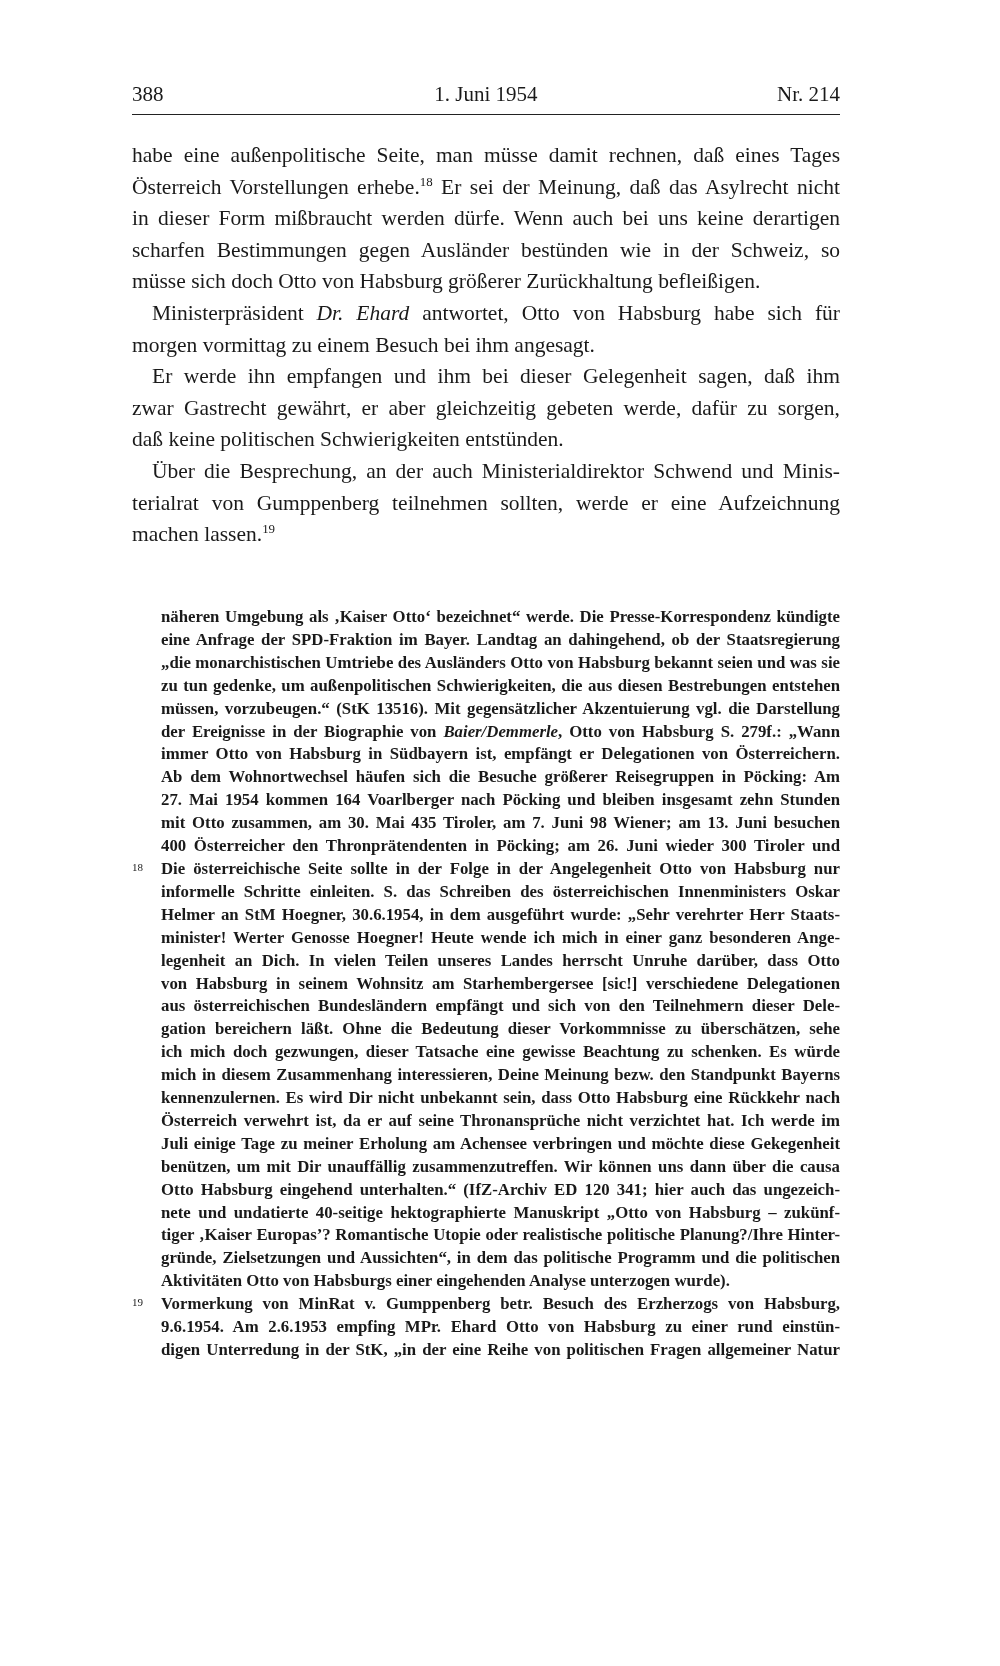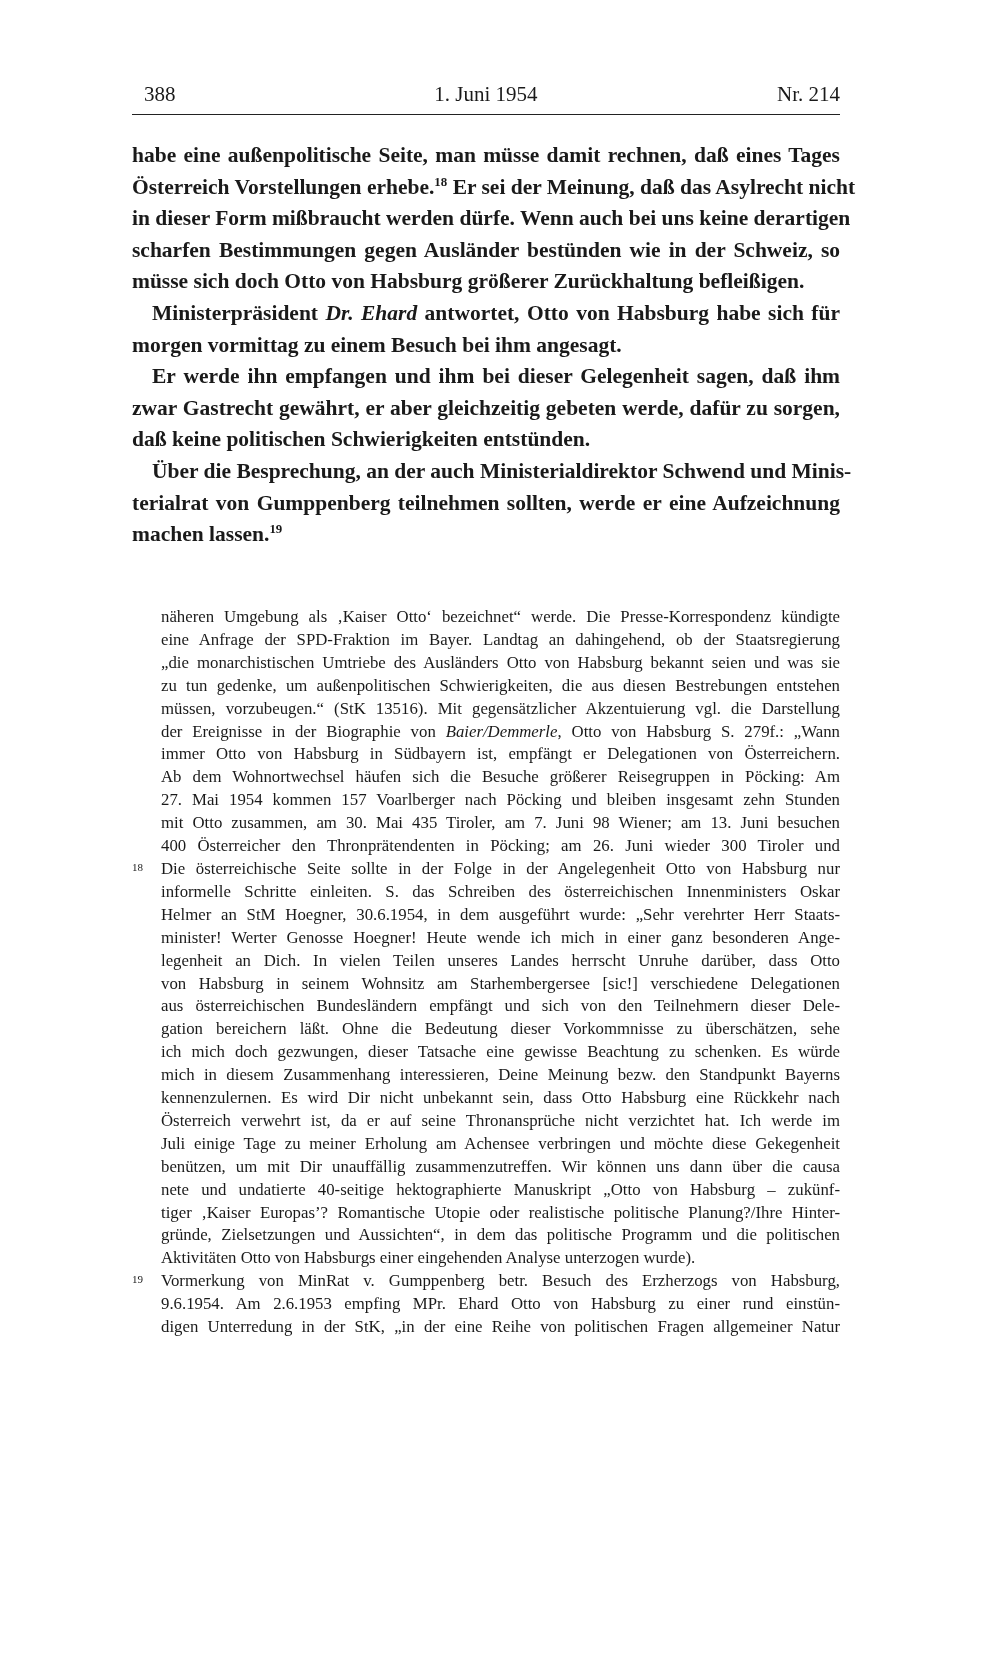--- a/index.html
+++ b/index.html
@@ -1,36 +1,36 @@
 <!DOCTYPE html>
 <html><head>
 <meta charset="utf-8">
 <style>
   html, body { margin: 0; padding: 0; background: #ffffff; }
   body { width: 1000px; height: 1666px; position: relative; overflow: hidden;
          font-family: "Liberation Serif", "DejaVu Serif", serif; color: #1a1a1a; }
   .page { position: absolute; left: 132px; top: 0; width: 708px; }
   .running-head { position: absolute; top: 82px; left: 0; width: 708px; height: 30px;
                   font-size: 21px; }
-  .running-head .pn { position: absolute; left: 12px; }
+  .running-head .pn { position: absolute; left: 0; }
   .running-head .dt { position: absolute; left: 0; width: 100%; text-align: center; }
   .running-head .nr { position: absolute; right: 0; }
   .head-rule { position: absolute; top: 114px; left: 0; width: 708px; height: 1px; background: #222; }
   .body-text { position: absolute; top: 140px; left: 0; width: 708px; font-size: 21.5px;
-               line-height: 31.6px; text-align: justify; font-weight: bold; }
+               line-height: 31.6px; text-align: justify; }
   .body-text p { margin: 0; }
   .body-text p.indent { text-indent: 20px; }
   .line { display: block; text-align: justify; text-align-last: justify; white-space: nowrap; }
   .line.last { text-align-last: left; }
   sup { font-size: 60%; line-height: 0; vertical-align: super; }
   .fn-area { position: absolute; top: 606px; left: 0; width: 708px; font-size: 16.8px;
              line-height: 22.9px; }
   .fn { position: relative; padding-left: 29px; }
   .fn .fn-num { position: absolute; left: 0; top: -2px; font-size: 11px; }
-  .fn .line { white-space: nowrap; }
+  .fn .line { white-space: nowrap; font-weight: bold; }
   i { font-style: italic; }
 </style>
 </head>
 <body>
 
 <div class="page">
 
   <div class="running-head">
     <span class="pn">388</span>
     <span class="dt">1. Juni 1954</span>
@@ -65,41 +65,42 @@
   <div class="fn-area">
     <div class="fn">
       <span class="line">näheren Umgebung als ‚Kaiser Otto‘ bezeichnet“ werde. Die Presse-Korrespondenz kündigte</span>
       <span class="line">eine Anfrage der SPD-Fraktion im Bayer. Landtag an dahingehend, ob der Staatsregierung</span>
       <span class="line">„die monarchistischen Umtriebe des Ausländers Otto von Habsburg bekannt seien und was sie</span>
       <span class="line">zu tun gedenke, um außenpolitischen Schwierigkeiten, die aus diesen Bestrebungen entstehen</span>
       <span class="line">müssen, vorzubeugen.“ (StK 13516). Mit gegensätzlicher Akzentuierung vgl. die Darstellung</span>
       <span class="line"><span>der Ereignisse in der Biographie von </span><i>Baier/Demmerle</i><span>, Otto von Habsburg S. 279f.: „Wann</span></span>
       <span class="line">immer Otto von Habsburg in Südbayern ist, empfängt er Delegationen von Österreichern.</span>
       <span class="line">Ab dem Wohnortwechsel häufen sich die Besuche größerer Reisegruppen in Pöcking: Am</span>
-      <span class="line">27. Mai 1954 kommen 157 Voarlberger nach Pöcking und bleiben insgesamt zehn Stunden</span>
+      <span class="line">27. Mai 1954 kommen 164 Voarlberger nach Pöcking und bleiben insgesamt zehn Stunden</span>
       <span class="line">mit Otto zusammen, am 30. Mai 435 Tiroler, am 7. Juni 98 Wiener; am 13. Juni besuchen</span>
       <span class="line">400 Österreicher den Thronprätendenten in Pöcking; am 26. Juni wieder 300 Tiroler und</span>
     </div>
 
     <div class="fn">
       <span class="fn-num">18</span>
       <span class="line">Die österreichische Seite sollte in der Folge in der Angelegenheit Otto von Habsburg nur</span>
       <span class="line">informelle Schritte einleiten. S. das Schreiben des österreichischen Innenministers Oskar</span>
       <span class="line">Helmer an StM Hoegner, 30.6.1954, in dem ausgeführt wurde: „Sehr verehrter Herr Staats-</span>
       <span class="line">minister! Werter Genosse Hoegner! Heute wende ich mich in einer ganz besonderen Ange-</span>
       <span class="line">legenheit an Dich. In vielen Teilen unseres Landes herrscht Unruhe darüber, dass Otto</span>
       <span class="line">von Habsburg in seinem Wohnsitz am Starhembergersee [sic!] verschiedene Delegationen</span>
       <span class="line">aus österreichischen Bundesländern empfängt und sich von den Teilnehmern dieser Dele-</span>
       <span class="line">gation bereichern läßt. Ohne die Bedeutung dieser Vorkommnisse zu überschätzen, sehe</span>
       <span class="line">ich mich doch gezwungen, dieser Tatsache eine gewisse Beachtung zu schenken. Es würde</span>
       <span class="line">mich in diesem Zusammenhang interessieren, Deine Meinung bezw. den Standpunkt Bayerns</span>
       <span class="line">kennenzulernen. Es wird Dir nicht unbekannt sein, dass Otto Habsburg eine Rückkehr nach</span>
       <span class="line">Österreich verwehrt ist, da er auf seine Thronansprüche nicht verzichtet hat. Ich werde im</span>
       <span class="line">Juli einige Tage zu meiner Erholung am Achensee verbringen und möchte diese Gekegenheit</span>
       <span class="line">benützen, um mit Dir unauffällig zusammenzutreffen. Wir können uns dann über die causa</span>
+      <span class="line">Otto Habsburg eingehend unterhalten.“ (IfZ-Archiv ED 120 341; hier auch das ungezeich-</span>
       <span class="line">nete und undatierte 40-seitige hektographierte Manuskript „Otto von Habsburg – zukünf-</span>
       <span class="line">tiger ‚Kaiser Europas’? Romantische Utopie oder realistische politische Planung?/Ihre Hinter-</span>
       <span class="line">gründe, Zielsetzungen und Aussichten“, in dem das politische Programm und die politischen</span>
       <span class="line last">Aktivitäten Otto von Habsburgs einer eingehenden Analyse unterzogen wurde).</span>
     </div>
 
     <div class="fn">
       <span class="fn-num">19</span>
       <span class="line">Vormerkung von MinRat v. Gumppenberg betr. Besuch des Erzherzogs von Habsburg,</span>
       <span class="line">9.6.1954. Am 2.6.1953 empfing MPr. Ehard Otto von Habsburg zu einer rund einstün-</span>

